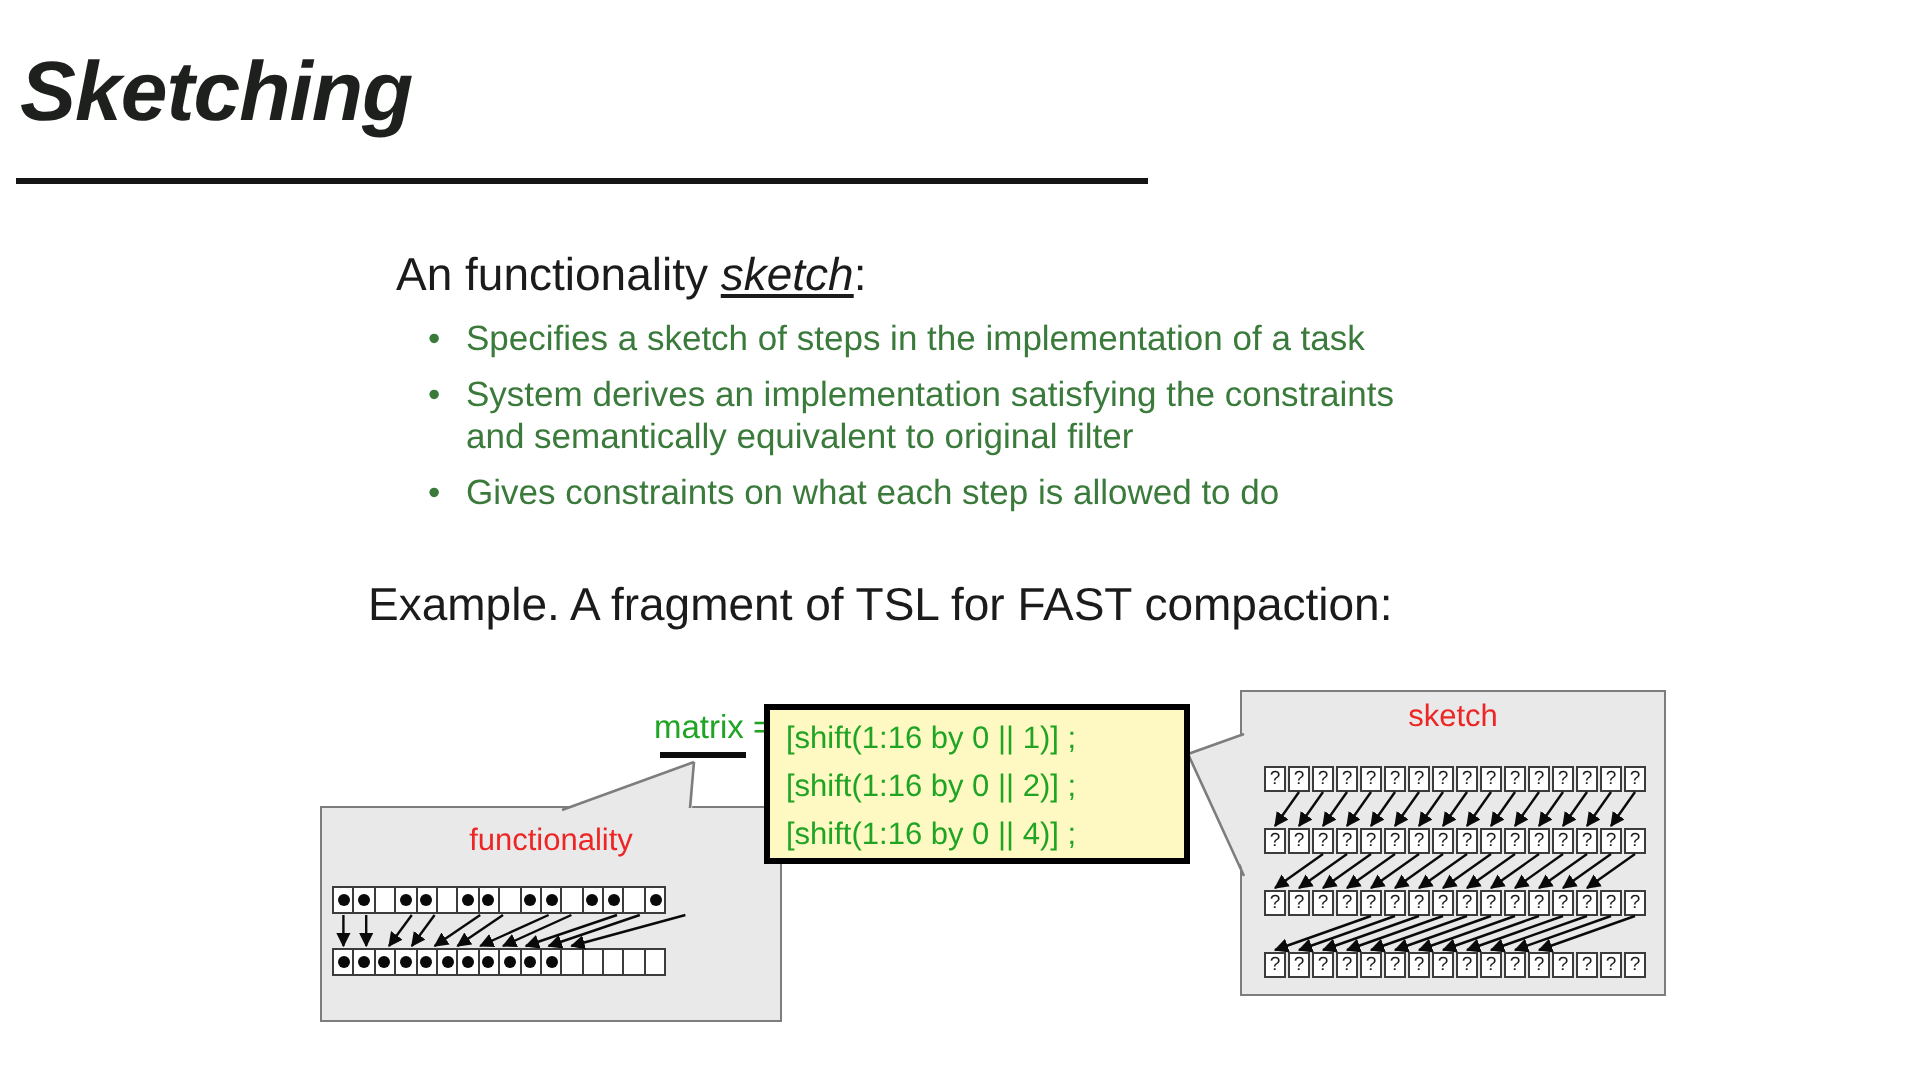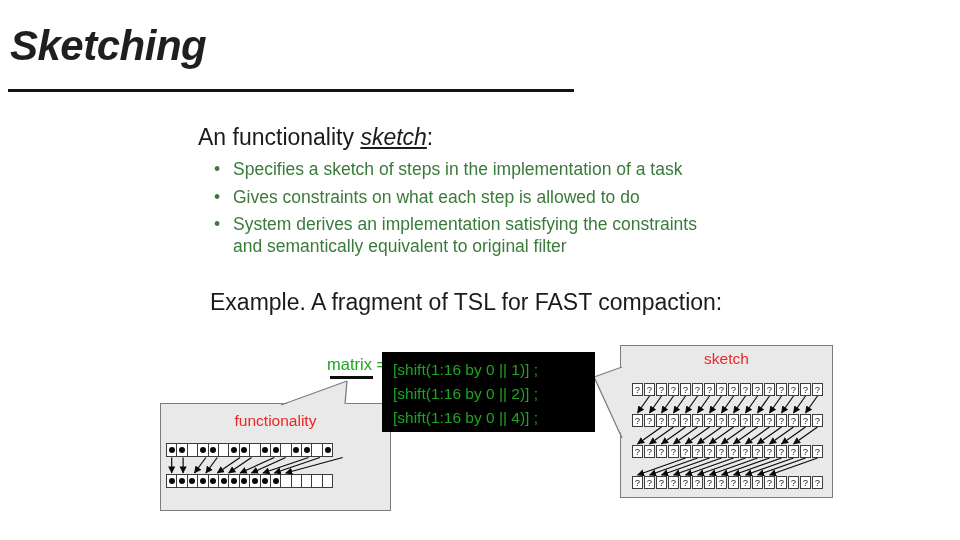--- a/index.html
+++ b/index.html
@@ -29,21 +29,21 @@
   .bullets{left:214px;top:159px;width:586px;margin:0;padding:0;list-style:none;}
   .bullets li{
     position:relative;padding-left:19px;margin-bottom:6px;
     font-size:17.5px;line-height:21.5px;color:var(--green-body);
     white-space:pre-line;
   }
   .bullets li::before{
     content:"\2022";position:absolute;left:0;top:0;color:var(--green-body);
   }
 
-  .example{left:210px;top:289px;font-size:23px;color:#1b1b1b;}
+  .example{left:184px;top:289px;font-size:23px;color:#1b1b1b;}
 
   
   .gbox{
     background:var(--box-gray);border:1.5px solid var(--box-border);
     box-sizing:border-box;
   }
   .gbox-label{
     position:absolute;left:0;right:0;text-align:center;
     color:var(--red-label);font-size:15.5px;
   }
@@ -66,39 +66,39 @@
     font-size:9.5px;line-height:11px;color:#1a1a1a;text-align:center;
   }
 
   .overlay-svg{position:absolute;left:0;top:0;pointer-events:none;}
 
   .filter-label{left:327px;top:355px;font-size:16.5px;color:var(--green-code);}
   .filter-underline{left:330px;top:376px;width:43px;height:3px;background:#0c0c0c;}
 
   .code-box{
     left:382px;top:352px;width:213px;height:80px;box-sizing:border-box;
-    background:#000000;border:3px solid #000000;padding:3px 0 0 8px;
+    background:#fef9c3;border:3px solid #000000;padding:3px 0 0 8px;
   }
   .code-line{
     font-size:15.5px;line-height:24px;color:var(--green-code);white-space:pre;
   }
 </style>
 </head>
 <body>
 
 <div class="abs title">Sketching</div>
 <div class="abs title-rule"></div>
 
 <div class="abs heading"><span>An functionality </span><span class="emph">sketch</span><span>:</span></div>
 
 <ul class="abs bullets">
   <li>Specifies a sketch of steps in the implementation of a task</li>
-  <li>Gives constraints on what each step is allowed to do</li>
   <li>System derives an implementation satisfying the constraints
 and semantically equivalent to original filter</li>
+  <li>Gives constraints on what each step is allowed to do</li>
 </ul>
 
 <div class="abs example">Example. A fragment of TSL for FAST compaction:</div>
 
 <div class="abs gbox func-box">
   <div class="gbox-label" style="top:8px;">functionality</div>
   <div class="cell-row" style="left:5px;top:39px;">
       <div class="fcell">
         <div class="dot"></div>
       </div>

